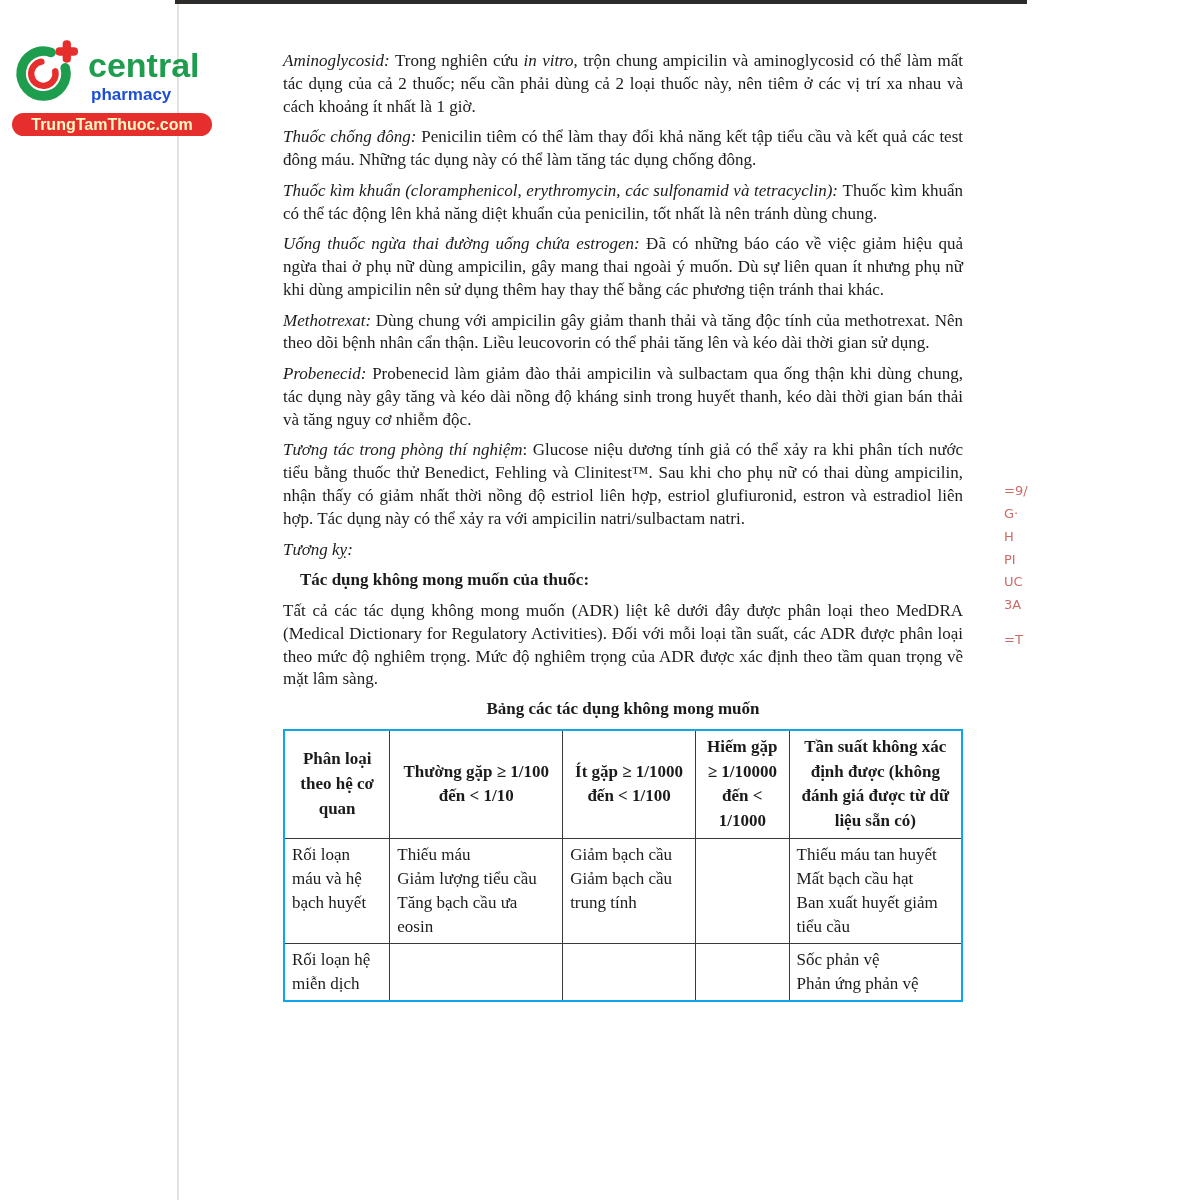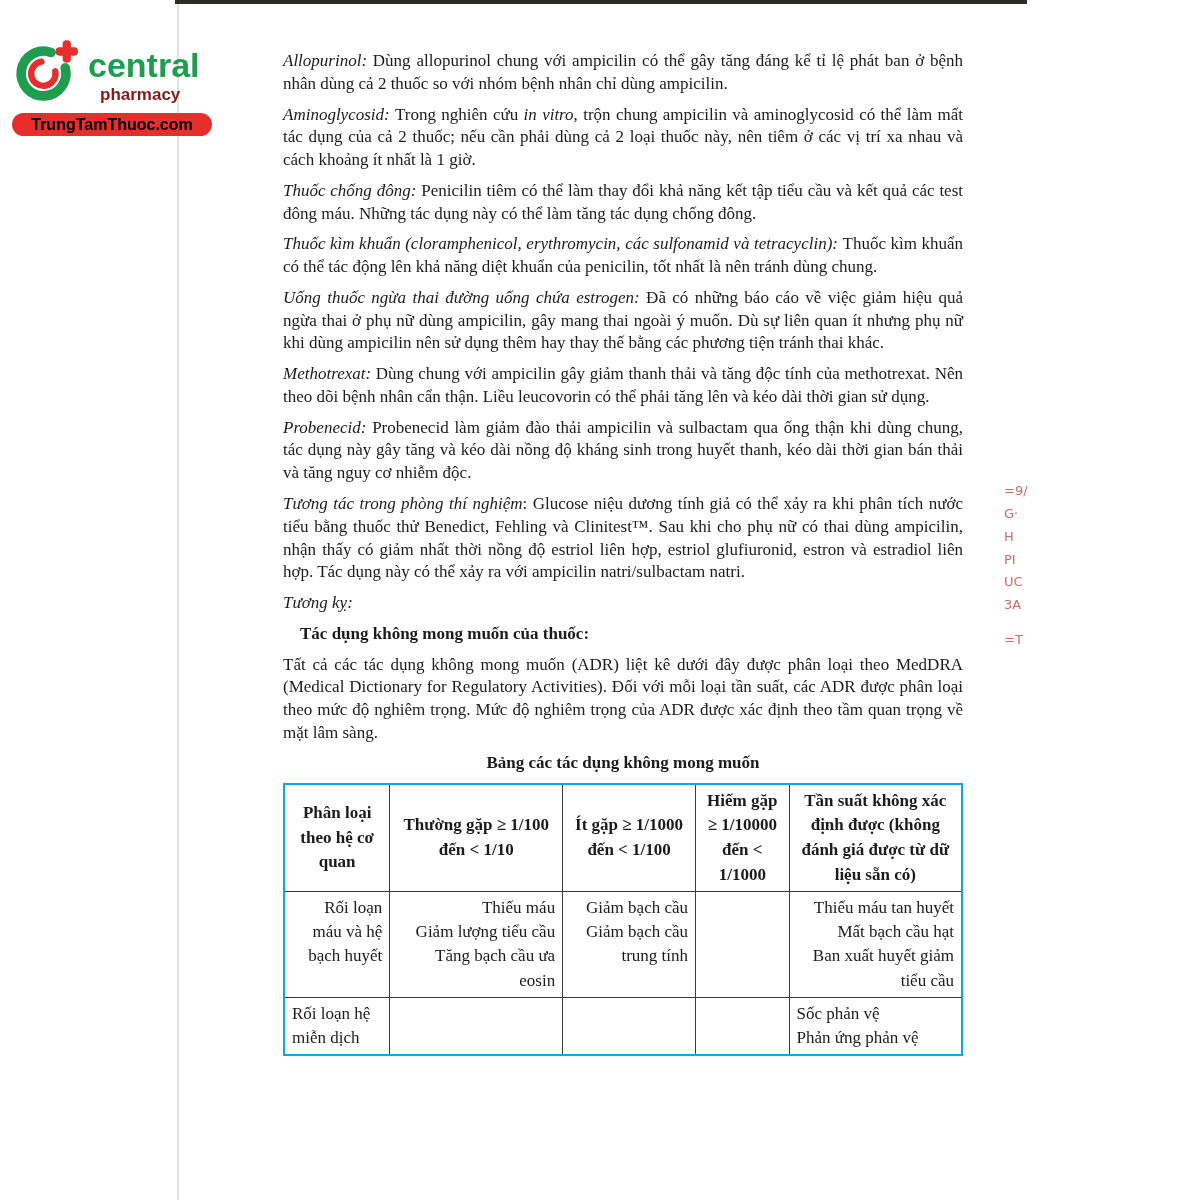--- a/index.html
+++ b/index.html
@@ -9,35 +9,35 @@
   
   .top-edge{position:absolute;left:175px;top:0;width:852px;height:4px;background:#2e2c2a;}
   .left-edge{position:absolute;left:177px;top:4px;width:2px;height:1196px;background:#e6e3de;}
 
   
   .logo{position:absolute;left:12px;top:36px;width:212px;height:102px;font-family:"Liberation Sans",sans-serif;}
   .logo svg{position:absolute;left:2px;top:0;}
   .logo .brand{position:absolute;left:76px;top:12px;font-size:34px;font-weight:bold;line-height:1;letter-spacing:0;}
   .logo .brand-sub{position:absolute;left:79px;top:50px;font-size:17px;font-weight:bold;line-height:1;}
   .logo .pill{position:absolute;left:0;top:77px;width:200px;height:23px;border-radius:13px;
-              color:#000000;font-size:16px;font-weight:bold;text-align:center;line-height:23px;}
+              color:#fef9c3;font-size:16px;font-weight:bold;text-align:center;line-height:23px;}
 
   
   .doc{position:absolute;left:283px;top:50px;width:680px;}
   .doc p{margin:0 0 8px 0;font-size:17px;line-height:1.34;text-align:justify;}
   .it{font-style:italic;}
   .bd{font-weight:bold;margin-left:17px;}
   .tbl-title{font-size:17px;font-weight:bold;text-align:center;margin:8px 0 10px 0;}
 
   table.adr{width:100%;border-collapse:collapse;border:2px solid #0ea5e9;table-layout:fixed;}
   table.adr th, table.adr td{border:1.5px solid #3a3a3a;font-size:17px;padding:4px 7px;
                              white-space:pre-line;overflow:hidden;}
   table.adr th{font-weight:bold;text-align:center;vertical-align:middle;line-height:1.45;height:88px;}
   table.adr td{text-align:left;vertical-align:top;line-height:1.42;}
-  table.adr tr.r1 td{height:86px;text-align:right;}
+  table.adr tr.r1 td{height:86px;}
   table.adr tr.r2 td{height:44px;}
 
   
   .stamp{position:absolute;left:1004px;top:482px;width:30px;text-align:left;
          font-family:"DejaVu Sans",sans-serif;font-size:13px;line-height:1.45;}
   .stamp div{margin:0 0 4px 0;}
   .stamp div:last-child{margin-top:16px;}
 </style>
 </head>
 <body>
@@ -48,27 +48,26 @@
   <div class="left-edge"></div>
 
   <div class="logo">
     <svg width="64" height="70" viewBox="0 0 100 100" aria-hidden="true">
       <path d="M 80 45 A 35 35 0 1 1 58 21" fill="none" stroke="#1f9d4f" stroke-width="15" stroke-linecap="round"></path>
       <path d="M 64.5 50.5 A 19 19 0 1 1 42.8 35.4" fill="none" stroke="#e62e2d" stroke-width="10" stroke-linecap="round"></path>
       <rect x="76" y="2" width="13" height="35" rx="6" fill="#e62e2d"></rect>
       <rect x="65" y="13" width="35" height="13" rx="6" fill="#e62e2d"></rect>
     </svg>
     <div class="brand" style="color: rgb(31, 157, 79);">central</div>
-    <div class="brand-sub" style="color: #7f1d1d; margin-left: 9px;">pharmacy</div>
+    <div class="brand-sub" style="color: #1d4ed8;">pharmacy</div>
     <div class="pill" style="background: rgb(230, 46, 45);">TrungTamThuoc.com</div>
   </div>
 
   <div class="doc">
     <div>
-        <p><span class="it">Allopurinol: </span><span>Dùng allopurinol chung với ampicilin có thể gây tăng đáng kể tỉ lệ phát ban ở bệnh nhân dùng cả 2 thuốc so với nhóm bệnh nhân chỉ dùng ampicilin.</span></p>
         <p><span class="it">Aminoglycosid: </span><span>Trong nghiên cứu </span><span class="it">in vitro</span><span>, trộn chung ampicilin và aminoglycosid có thể làm mất tác dụng của cả 2 thuốc; nếu cần phải dùng cả 2 loại thuốc này, nên tiêm ở các vị trí xa nhau và cách khoảng ít nhất là 1 giờ.</span></p>
         <p><span class="it">Thuốc chống đông: </span><span>Penicilin tiêm có thể làm thay đổi khả năng kết tập tiểu cầu và kết quả các test đông máu. Những tác dụng này có thể làm tăng tác dụng chống đông.</span></p>
         <p><span class="it">Thuốc kìm khuẩn (cloramphenicol, erythromycin, các sulfonamid và tetracyclin): </span><span>Thuốc kìm khuẩn có thể tác động lên khả năng diệt khuẩn của penicilin, tốt nhất là nên tránh dùng chung.</span></p>
         <p><span class="it">Uống thuốc ngừa thai đường uống chứa estrogen: </span><span>Đã có những báo cáo về việc giảm hiệu quả ngừa thai ở phụ nữ dùng ampicilin, gây mang thai ngoài ý muốn. Dù sự liên quan ít nhưng phụ nữ khi dùng ampicilin nên sử dụng thêm hay thay thế bằng các phương tiện tránh thai khác.</span></p>
         <p><span class="it">Methotrexat: </span><span>Dùng chung với ampicilin gây giảm thanh thải và tăng độc tính của methotrexat. Nên theo dõi bệnh nhân cẩn thận. Liều leucovorin có thể phải tăng lên và kéo dài thời gian sử dụng.</span></p>
         <p><span class="it">Probenecid: </span><span>Probenecid làm giảm đào thải ampicilin và sulbactam qua ống thận khi dùng chung, tác dụng này gây tăng và kéo dài nồng độ kháng sinh trong huyết thanh, kéo dài thời gian bán thải và tăng nguy cơ nhiễm độc.</span></p>
         <p><span class="it">Tương tác trong phòng thí nghiệm</span><span>: Glucose niệu dương tính giả có thể xảy ra khi phân tích nước tiểu bằng thuốc thử Benedict, Fehling và Clinitest™. Sau khi cho phụ nữ có thai dùng ampicilin, nhận thấy có giảm nhất thời nồng độ estriol liên hợp, estriol glufiuronid, estron và estradiol liên hợp. Tác dụng này có thể xảy ra với ampicilin natri/sulbactam natri.</span></p>
         <p><span class="it">Tương kỵ:</span></p>
         <p><span class="bd">Tác dụng không mong muốn của thuốc:</span></p>
         <p><span>Tất cả các tác dụng không mong muốn (ADR) liệt kê dưới đây được phân loại theo MedDRA (Medical Dictionary for Regulatory Activities). Đối với mỗi loại tần suất, các ADR được phân loại theo mức độ nghiêm trọng. Mức độ nghiêm trọng của ADR được xác định theo tầm quan trọng về mặt lâm sàng.</span></p>

